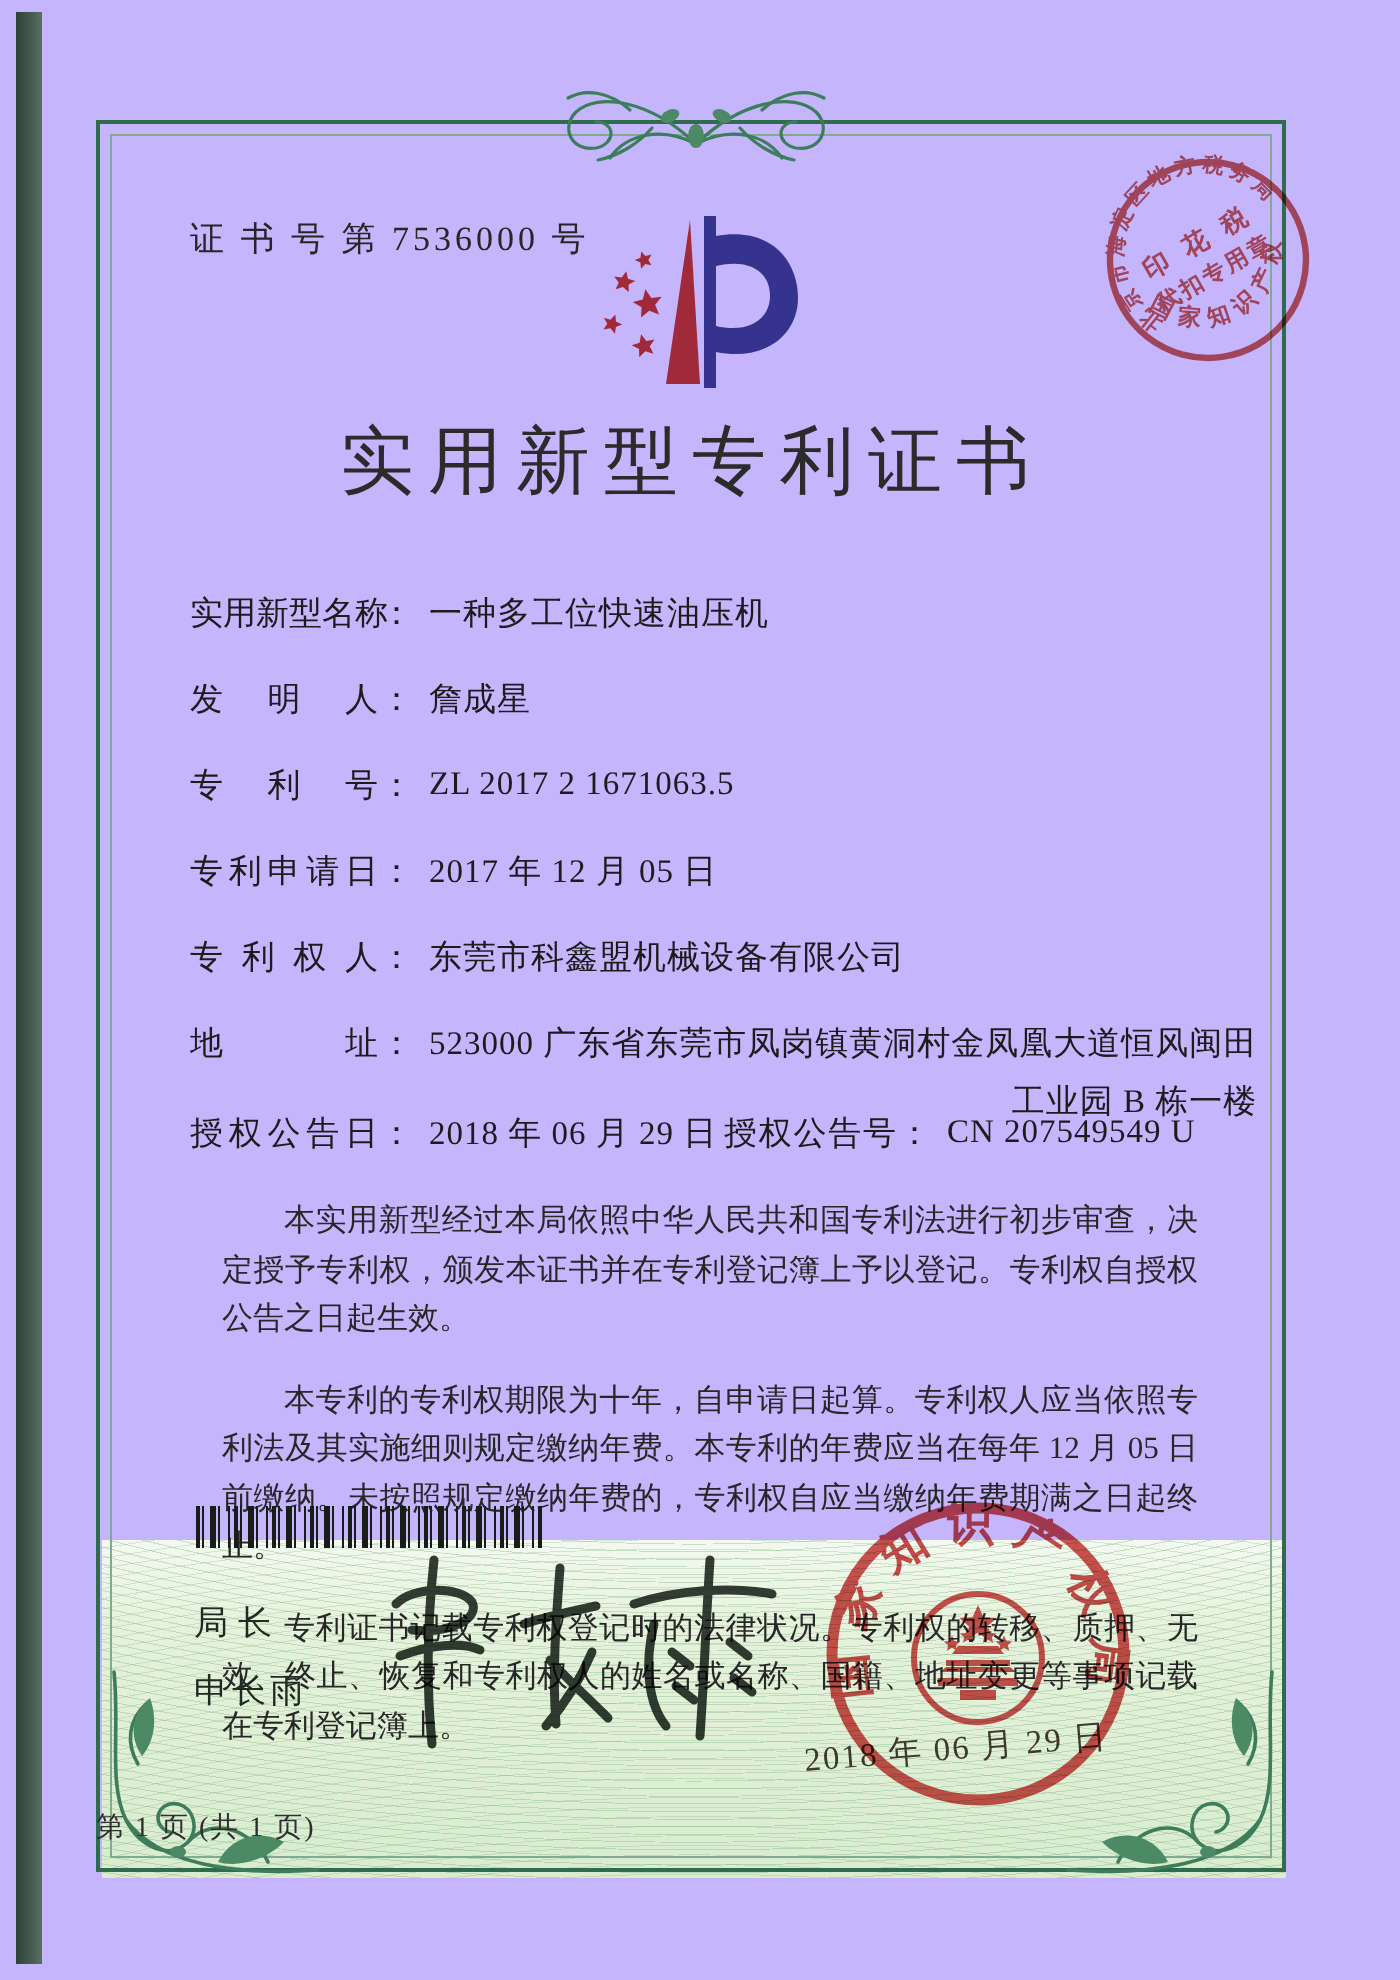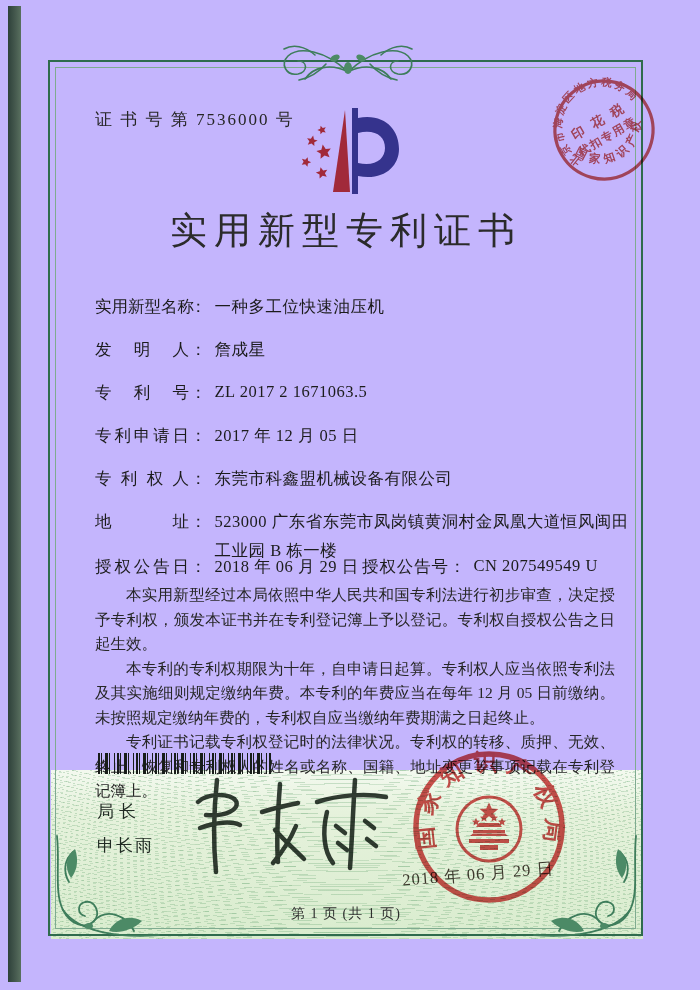--- a/index.html
+++ b/index.html
@@ -22,35 +22,35 @@
        repeating-radial-gradient(900px 430px at 50% 420px,rgba(110,170,120,0) 0 9px,rgba(110,170,120,.25) 9px 10px);}
   
   .certno{position:absolute;left:95px;top:108px;font-size:17px;letter-spacing:2px;color:#262626;}
   .title{position:absolute;left:48px;top:206px;width:596px;text-align:center;
          font-size:37px;font-weight:normal;letter-spacing:7px;color:#2b2b2b;}
   .frow{position:absolute;left:95px;font-size:16.5px;display:flex;white-space:nowrap;color:#1c1c1c;}
   .flabel{display:inline-block;width:94px;text-align:justify;text-align-last:justify;
           text-justify:inter-ideograph;}
   .colon{margin:0 8px 0 1px;}
   .fvalue{letter-spacing:.5px;}
-  .fvalue .l2{display:block;margin-top:7px;letter-spacing:.5px;}
+  .fvalue .l2{display:block;margin-top:7px;letter-spacing:.5px;text-align:right;}
   .frow.right{left:362px;}
   .frow.right .flabel{width:86px;}
   .paras{position:absolute;left:95px;top:583px;width:520px;font-size:15.5px;
          line-height:24.5px;color:#272727;text-align:justify;}
-  .paras p{margin:0;text-indent:2em;}
+  .paras p{margin:16px;text-indent:2em;}
   .barcode{position:absolute;left:98px;top:753px;width:173px;height:21px;
      background:repeating-linear-gradient(90deg,#181d1a 0 2px,transparent 2px 3px,
        #181d1a 3px 4px,transparent 4px 7px,#181d1a 7px 10px,transparent 10px 11px,
        #181d1a 11px 12px,transparent 12px 16px,#181d1a 16px 17px,transparent 17px 19px);}
   .sigtitle{position:absolute;left:97px;top:800px;font-size:17px;letter-spacing:5px;color:#202a23;}
   .signame{position:absolute;left:97px;top:834px;font-size:17px;letter-spacing:2px;color:#202a23;}
   .sealdate{position:absolute;left:402px;top:862px;width:190px;font-size:16.5px;
             letter-spacing:1px;color:#473e37;transform:rotate(-4.5deg);mix-blend-mode:multiply;}
-  .footer{position:absolute;left:48px;top:905px;width:596px;text-align:center;
+  .footer{position:absolute;left:48px;top:905px;width:596px;text-align:left;
           font-size:14px;letter-spacing:1px;color:#2e2e2e;}
   .abs{position:absolute;}
   svg text{font-family:"Liberation Serif","DejaVu Serif",serif;}
   .multiply{mix-blend-mode:multiply;}
 </style>
 </head>
 <body>
 
 <div class="scan">
 

